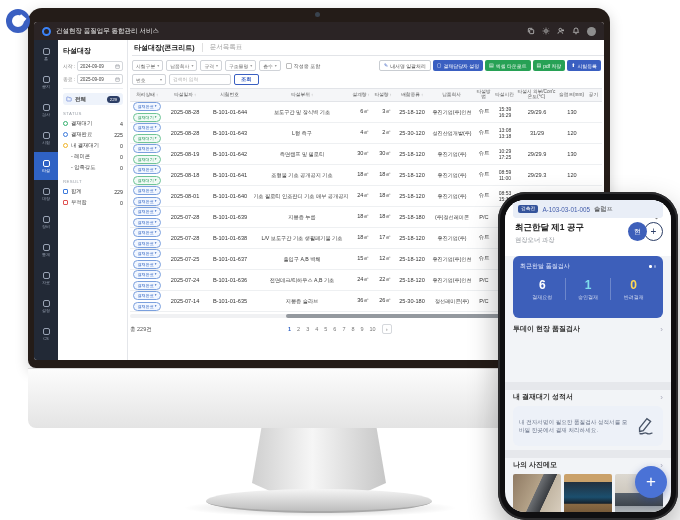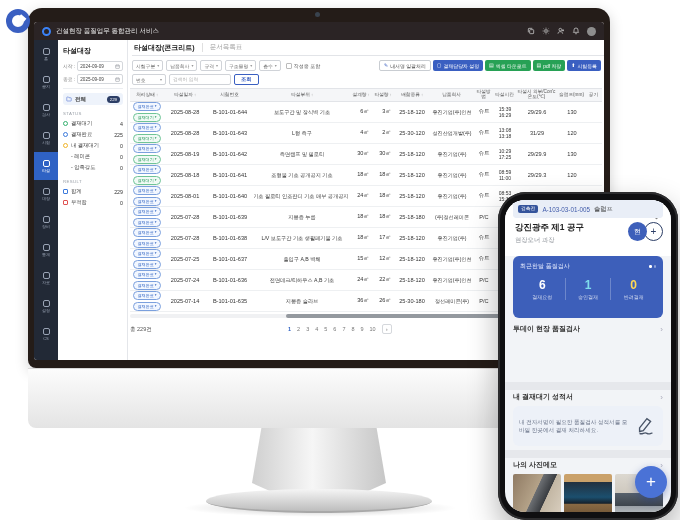--- a/index.html
+++ b/index.html
@@ -790,21 +790,21 @@
       <div class="ptop"></div>
       <div class="pmenu">
           <i></i>
           <i></i>
           <i></i>
         </div>
       <div class="pbell"><svg viewBox="0 0 24 24" fill="none" stroke="currentColor" stroke-width="1.8">
             <path d="M12 3a6 6 0 0 0-6 6v4l-2 3h16l-2-3V9a6 6 0 0 0-6-6z"></path>
             <path d="M10 19a2 2 0 0 0 4 0"></path>
           </svg></div>
-      <div class="ptitle">강진광주 제1 공구</div>
+      <div class="ptitle">최근한달 제1 공구</div>
       <div class="psub">현장오너 과장</div>
       <div class="pavatar">현</div>
       <div class="padd">+</div>
 
       <div class="sumcard">
         <div class="sumhead">
           <span>최근한달 품질검사</span>
           <span class="dots">
               <i></i>
               <i></i>

